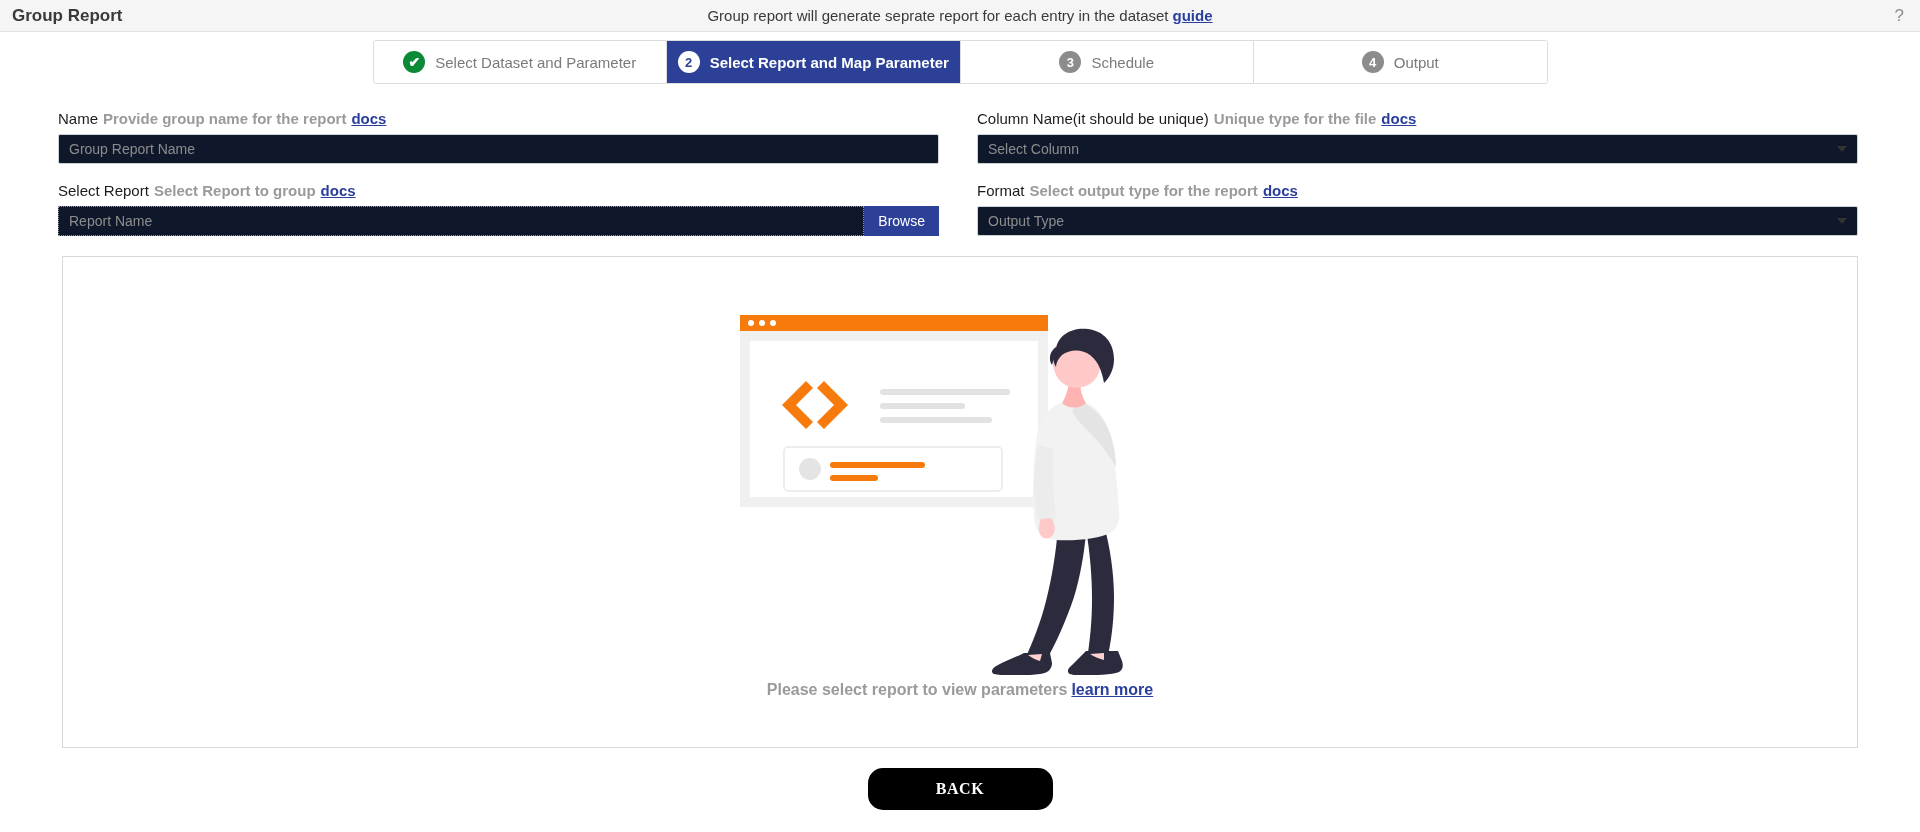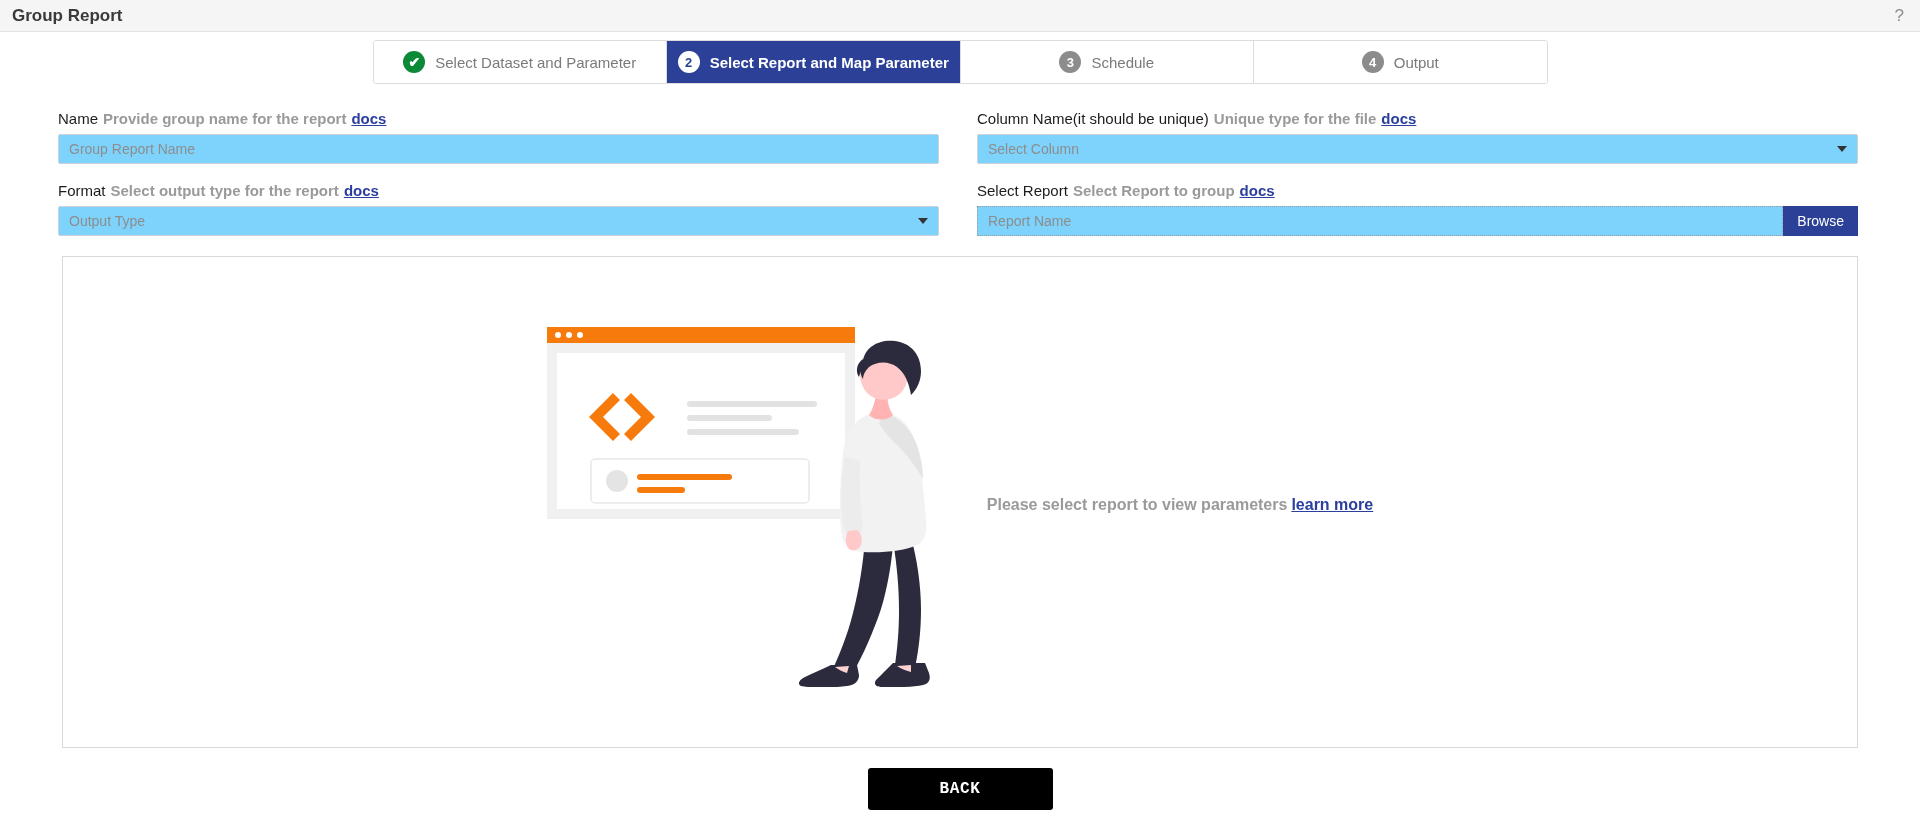--- a/index.html
+++ b/index.html
@@ -102,21 +102,21 @@
   .label-hint { color:#9a9a9a; font-weight:bold; margin-left:5px; }
   .field-label .link { margin-left:5px; }
 
   .inp {
     width:100%; height:30px;
     border:1px solid #ccd2d8;
     border-radius:2px;
     padding:0 10px;
     font-size:14px;
     color:#6d6d6d;
-    background:#7dd3fc;
+    background:#0f172a;
     font-family:"Liberation Sans", sans-serif;
     outline:none;
   }
   .inp::placeholder { color:#8d8d8d; }
 
   .row-inline { display:flex; align-items:stretch; }
   .inp.dotted {
     border:1px dotted #9a9a9a;
     border-radius:0;
     flex:1;
@@ -144,21 +144,21 @@
     border-top:6px solid #333;
     pointer-events:none;
   }
 
   
   .panel {
     margin:2px 62px 0 62px;
     border:1px solid #d9d9d9;
     height:492px;
     display:flex;
-    flex-direction:row;
+    flex-direction:column;
     align-items:center;
     justify-content:center;
     background:#fff;
   }
   .illus { position:relative; width:440px; height:370px; }
   .illus svg { position:absolute; left:0; top:0; }
   .panel-msg {
     margin-top:6px;
     font-size:16px;
     font-weight:bold;
@@ -167,34 +167,37 @@
   }
   .panel-msg .link { margin-left:4px; }
 
   
   .footer {
     display:flex; justify-content:center; gap:22px;
     margin-top:20px;
   }
   .btn-back, .btn-next {
     width:185px; height:42px;
-    border:none; border-radius:3px;
+    border:none; border-radius:15px;
     font-size:16px; font-weight:bold;
     letter-spacing:.6px;
     cursor:pointer;
-    font-family:Liberation Mono, monospace;
+    font-family:Liberation Serif, serif;
   }
   .btn-back { background:#000000; color:#ffffff; }
   .btn-next { background:#9aa6d8; color:#eef0fa; cursor:default; }
 </style>
 </head>
 <body>
 
 <div class="topbar">
   <div class="topbar-title">Group Report</div>
+  <div class="topbar-center">
+    <span>Group report will generate seprate report for each entry in the dataset</span><a class="link">guide</a>
+  </div>
   <div class="help-icon">?</div>
 </div>
 
 <div class="stepper-wrap">
   <div class="stepper">
 
     <div class="step">
       <span class="step-check">✔</span>
       <span>Select Dataset and Parameter</span>
     </div>
@@ -231,35 +234,35 @@
       <span class="label-main">Column Name(it should be unique)</span><span class="label-hint">Unique type for the file</span><a class="link">docs</a>
     </div>
     <div class="select-wrap">
       <input class="inp" type="text" readonly="" placeholder="Select Column" style="">
       <span class="caret"></span>
     </div>
   </div>
 
   <div class="field">
     <div class="field-label">
+      <span class="label-main">Select Report</span><span class="label-hint">Select Report to group</span><a class="link">docs</a>
+    </div>
+    <div class="row-inline">
+      <input class="inp dotted" type="text" placeholder="Report Name" style="">
+      <button class="browse-btn">Browse</button>
+    </div>
+  </div>
+
+  <div class="field">
+    <div class="field-label">
       <span class="label-main">Format</span><span class="label-hint">Select output type for the report</span><a class="link">docs</a>
     </div>
     <div class="select-wrap">
       <input class="inp" type="text" readonly="" placeholder="Output Type" style="">
       <span class="caret"></span>
-    </div>
-  </div>
-
-  <div class="field">
-    <div class="field-label">
-      <span class="label-main">Select Report</span><span class="label-hint">Select Report to group</span><a class="link">docs</a>
-    </div>
-    <div class="row-inline">
-      <input class="inp dotted" type="text" placeholder="Report Name" style="">
-      <button class="browse-btn">Browse</button>
     </div>
   </div>
 
 </div>
 
 <div class="panel">
 
   <div class="illus">
     <svg width="440" height="370" viewBox="0 0 440 370" xmlns="http://www.w3.org/2000/svg">
 

